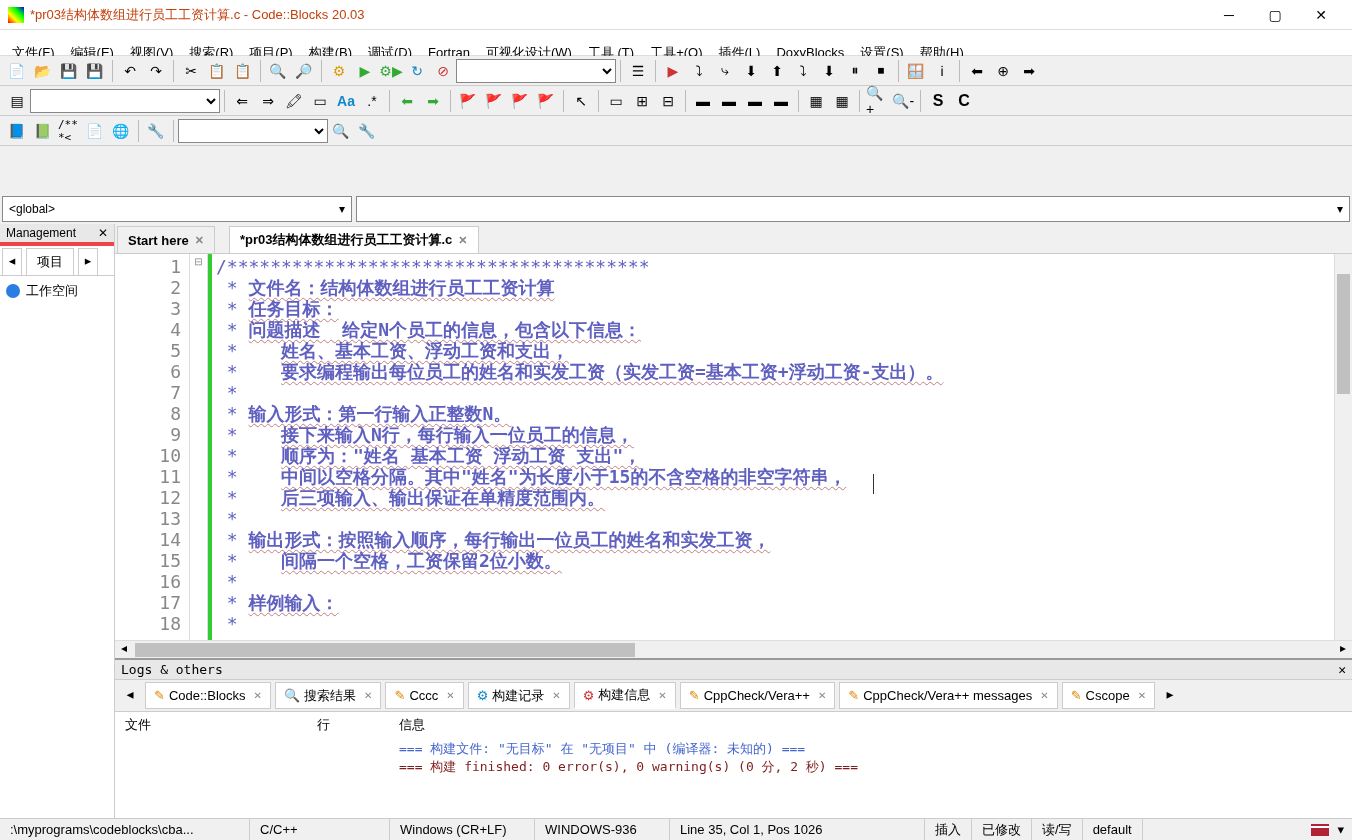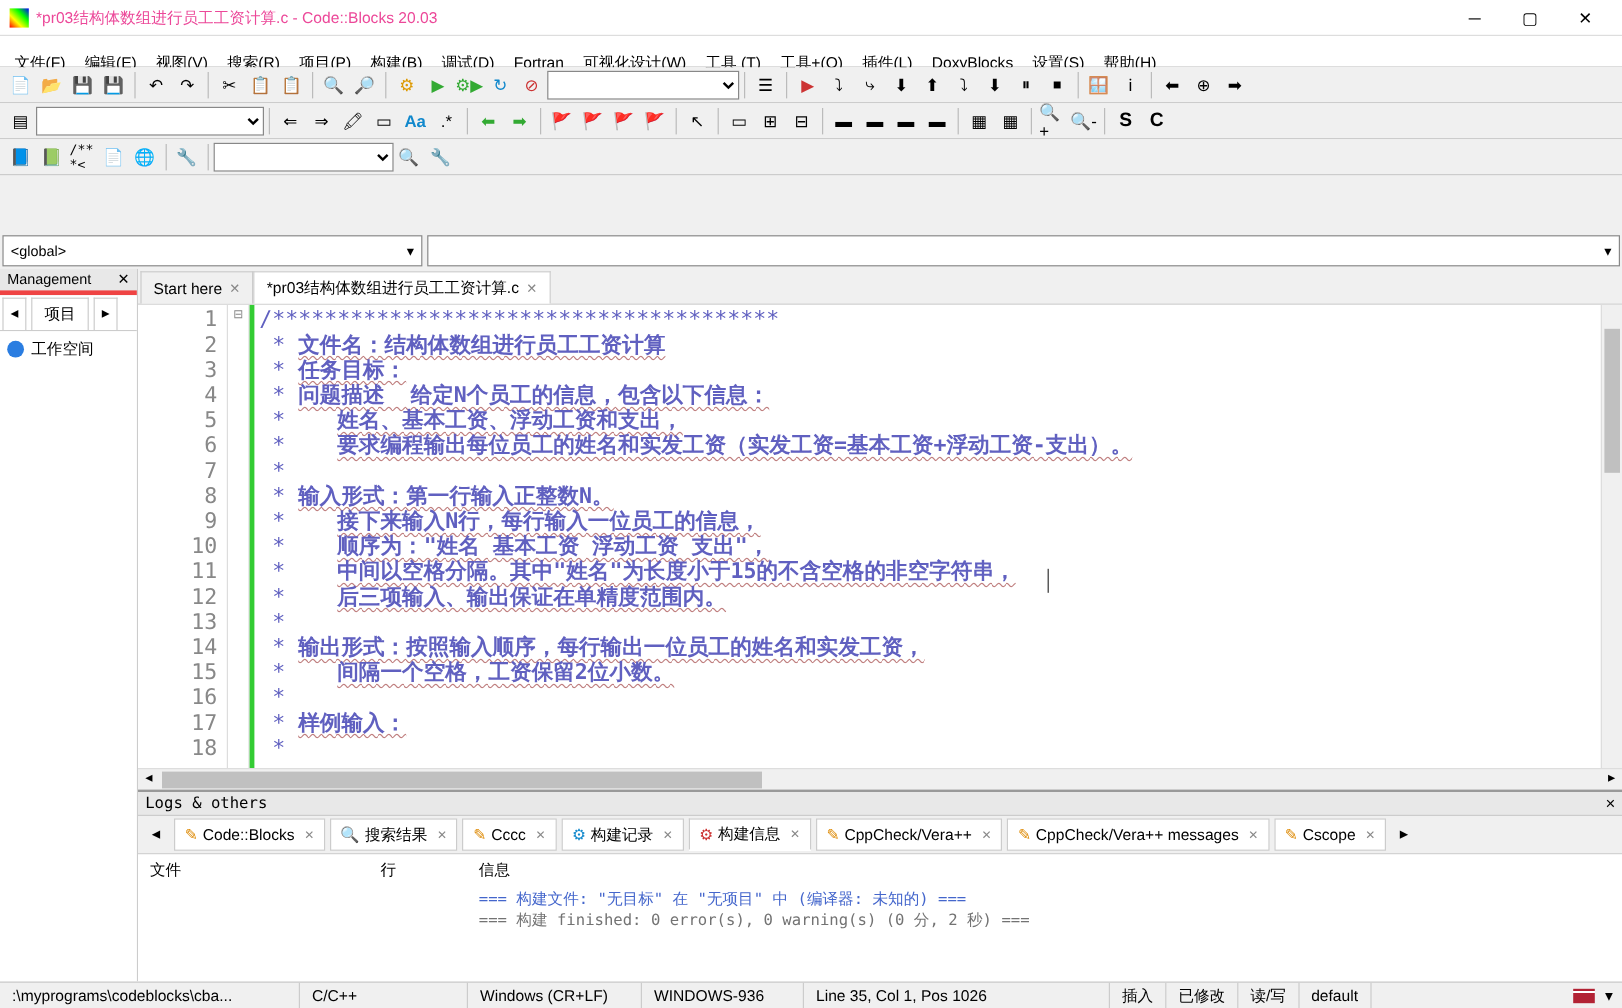--- a/index.html
+++ b/index.html
@@ -1,19 +1,19 @@
 <!DOCTYPE html>
 <html><head>
 <meta charset="utf-8">
 <style>
 * { box-sizing: border-box; margin: 0; padding: 0; }
 body { font-family: "Microsoft YaHei", Tahoma, sans-serif; font-size: 12px; background: #f0f0f0; width: 1352px; height: 840px; overflow: hidden; display: flex; flex-direction: column; }
 .titlebar { background: #fff; height: 30px; display: flex; align-items: center; padding: 0 8px; border-bottom: 1px solid #ddd; }
 .titlebar .app-icon { width: 16px; height: 16px; margin-right: 6px; background: linear-gradient(45deg,#f00,#ff0,#0f0,#00f); }
-.titlebar .title { flex: 1; font-size: 13px; color: #ec4899; }
+.titlebar .title { flex: 1; font-size: 13px; color: #c2410c; }
 .winbtns { display: flex; gap: 0; }
 .winbtn { width: 46px; height: 30px; display: flex; align-items: center; justify-content: center; font-size: 14px; }
 .menubar { background: #fff; height: 26px; display: flex; align-items: center; padding: 0 4px; border-bottom: 1px solid #ddd; font-size: 13px; }
 .menubar span { padding: 3px 8px; cursor: default; margin-top: 20px; }
 .toolbar { background: #f0f0f0; border-bottom: 1px solid #ccc; display: flex; align-items: center; padding: 2px 4px; min-height: 30px; flex-wrap: nowrap; }
 .tbtn { width: 24px; height: 24px; margin: 0 1px; border: 1px solid transparent; display: flex; align-items: center; justify-content: center; font-size: 14px; }
 .tsep { width: 1px; height: 22px; background: #bbb; margin: 0 4px; }
 .combo { height: 24px; border: 1px solid #888; background: #fff; padding: 0 4px; font-size: 12px; min-width: 100px; }
 .row2 { display: flex; margin-top: 48px; }
 .scope-combo { flex: 0 0 350px; height: 26px; border: 1px solid #888; background: #fff; padding: 2px 6px; margin: 2px; display: flex; align-items: center; justify-content: space-between; }
@@ -22,21 +22,21 @@
 .mgmt { width: 115px; border-right: 1px solid #ccc; background: #f0f0f0; display: flex; flex-direction: column; }
 .mgmt-head { background: #e8e8e8; padding: 2px 6px; display: flex; justify-content: space-between; align-items: center; border-bottom: 4px solid #ef4444; font-size: 12px; }
 .mgmt-tabs { display: flex; border-bottom: 1px solid #ccc; background: #fff; }
 .mgmt-tab { padding: 4px 10px; border: 1px solid #ccc; border-bottom: none; margin: 2px 2px 0 2px; background: #fff; font-size: 13px; }
 .mgmt-tab.arrow { width: 20px; padding: 4px 0; text-align: center; }
 .mgmt-body { flex: 1; background: #fff; padding: 6px; font-size: 13px; }
 .mgmt-body .ws { display: flex; align-items: center; gap: 6px; }
 .ws-icon { width: 14px; height: 14px; border-radius: 50%; background: #2a7de1; display: inline-block; }
 .editor-area { flex: 1; display: flex; flex-direction: column; }
 .tabs { display: flex; background: #f0f0f0; border-bottom: 1px solid #ccc; padding: 2px 2px 0 2px; }
-.tab { padding: 4px 10px; border: 1px solid #ccc; border-bottom: none; background: #f0f0f0; margin-right: 0; display: flex; align-items: center; gap: 6px; font-size: 13px; }
+.tab { padding: 4px 10px; border: 1px solid #ccc; border-bottom: none; background: #f0f0f0; margin-right: 14px; display: flex; align-items: center; gap: 6px; font-size: 13px; font-weight: bold; }
 .tab.active { background: #fff; }
 .tab .x { font-size: 11px; color: #888; }
 .editor { flex: 1; display: flex; background: #fff; overflow: hidden; position: relative; }
 .gutter { width: 75px; background: #fff; text-align: right; padding: 2px 8px 2px 2px; font-family: Consolas, monospace; font-size: 18px; color: #888; border-right: 1px solid #ddd; line-height: 21px; }
 .fold { width: 18px; background: #fff; border-right: 1px solid #ddd; padding-top: 2px; text-align: center; font-size: 10px; color: #888; }
 .bar-green { width: 4px; background: #3c3; }
 .code { flex: 1; padding: 2px 4px; font-family: Consolas, "Microsoft YaHei", monospace; font-size: 18px; line-height: 21px; color: #6060c0; white-space: pre; overflow: hidden; }
 .code .u { text-decoration: underline wavy #c08080 1px; text-underline-offset: 3px; font-weight: bold;}
 .vscroll { width: 18px; background: #f0f0f0; border-left: 1px solid #ddd; position: relative; }
 .vscroll .thumb { position: absolute; top: 20px; left: 2px; right: 2px; height: 120px; background: #c0c0c0; }
@@ -315,21 +315,21 @@
       <div class="logs-body">
         <div class="logs-col" style="width:170px">
           <div class="h">文件</div>
         </div>
         <div class="logs-col" style="width:60px">
           <div class="h">行</div>
         </div>
         <div class="logs-col logs-msg" style="flex:1">
           <div class="h" style="font-family:'Microsoft YaHei'">信息</div>
           <div style="color:#4466cc;margin-top:6px">=== 构建文件: "无目标" 在 "无项目" 中 (编译器: 未知的) ===</div>
-          <div style="color:#737373">=== 构建 finished: 0 error(s), 0 warning(s) (0 分, 2 秒) ===</div>
+          <div style="color:#7f1d1d">=== 构建 finished: 0 error(s), 0 warning(s) (0 分, 2 秒) ===</div>
         </div>
       </div>
     </div>
   </div>
 </div>
 
 <div class="statusbar">
   <div class="cell">:\myprograms\codeblocks\cba...</div>
   <div class="cell" style="width:140px">C/C++</div>
   <div class="cell" style="width:145px">Windows (CR+LF)</div>

